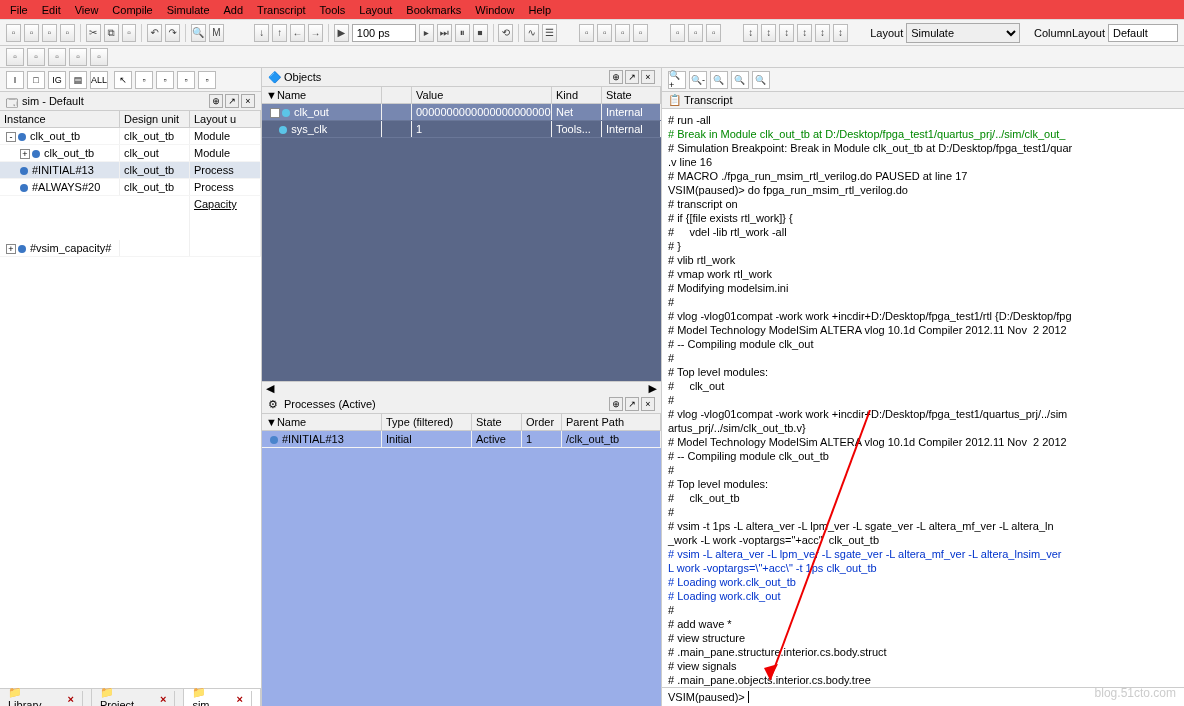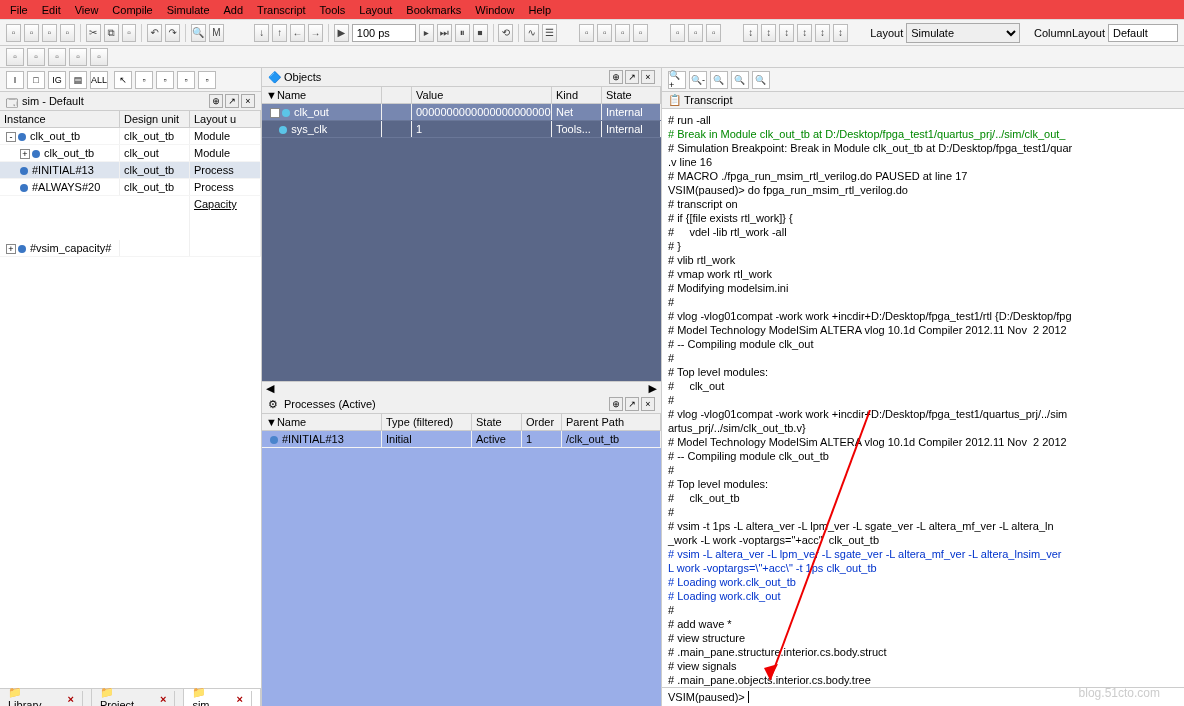--- a/index.html
+++ b/index.html
@@ -35,21 +35,21 @@
 .small-toolbar .btn { width:18px; height:18px; border:1px solid #bbb; background:#fff; font-size:9px; display:flex; align-items:center; justify-content:center;}
 .transcript { flex:1; background:#fff; padding:4px 6px; font-family:"Courier New",monospace; font-size:12px; line-height:14px; white-space:pre; overflow:hidden; color:#222;}
 .transcript .ln-green { color:#008800;}
 .transcript .ln-blue { color:#0033cc;}
 .transcript .ln-cmd { color:#000;}
 .prompt-bar { border-top:1px solid #ccc; padding:3px 6px; font-family:"Courier New",monospace; font-size:12px;}
 .bottom-tabs { display:flex; gap:0; background:#f0f0f0; border-top:1px solid #ccc; height:20px; align-items:stretch;}
 .bottom-tabs span { padding:2px 8px; border-right:1px solid #ccc; display:flex; align-items:center; gap:3px;}
 .tab-x { color:#a00; font-weight:bold; margin-left:4px;}
 .arrow { position:absolute; pointer-events:none;}
-.watermark { position:absolute; right:24px; bottom:6px; color:#ccc; font-size:12px;}
+.watermark { position:absolute; right:8px; bottom:6px; color:#ccc; font-size:12px;}
 </style>
 </head>
 <body>
 
 <div class="menubar" id="menubar">
     <span>File</span>
     <span>Edit</span>
     <span>View</span>
     <span>Compile</span>
     <span>Simulate</span>

